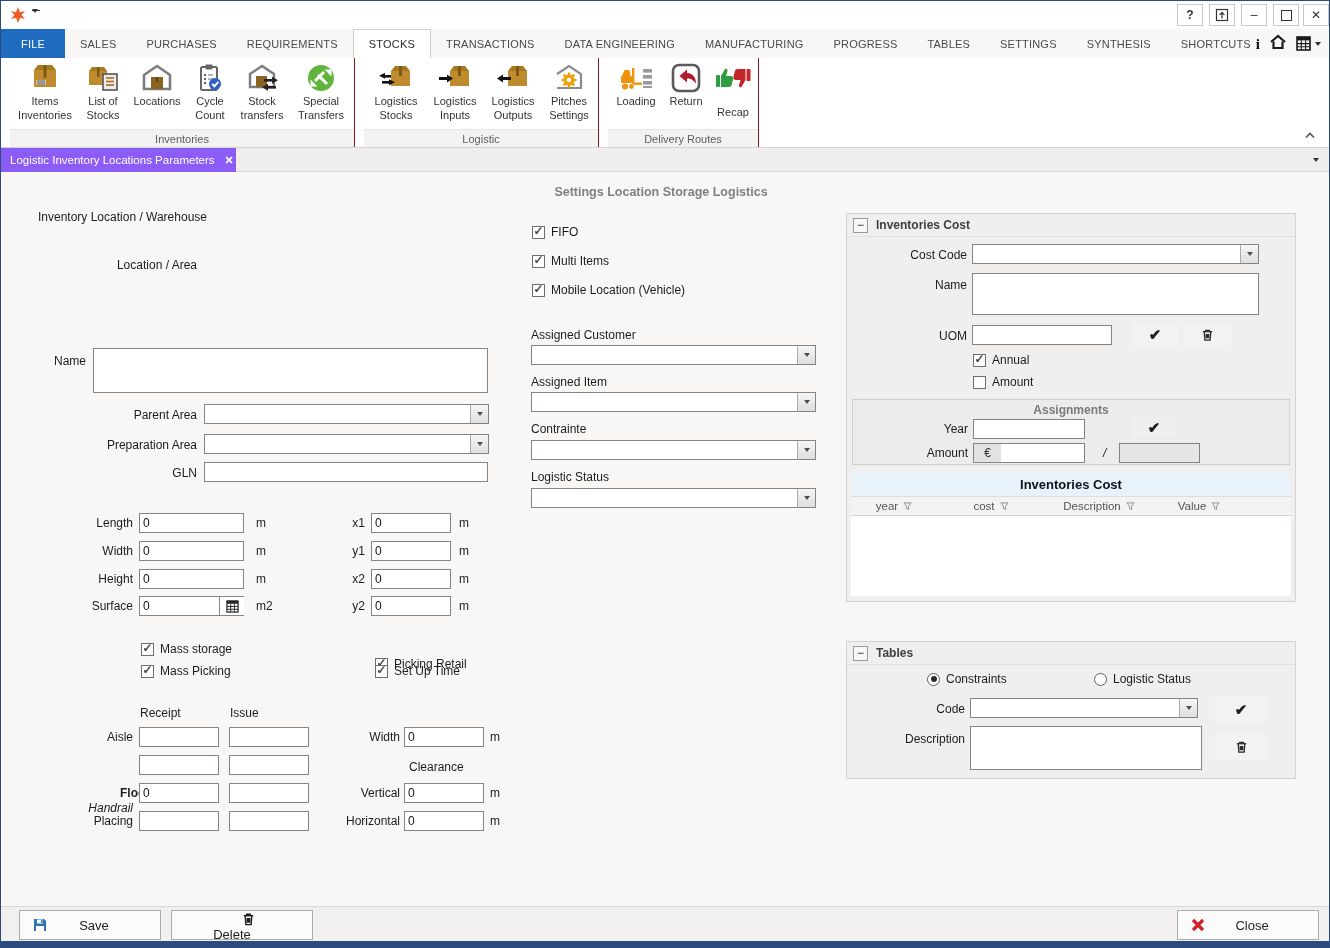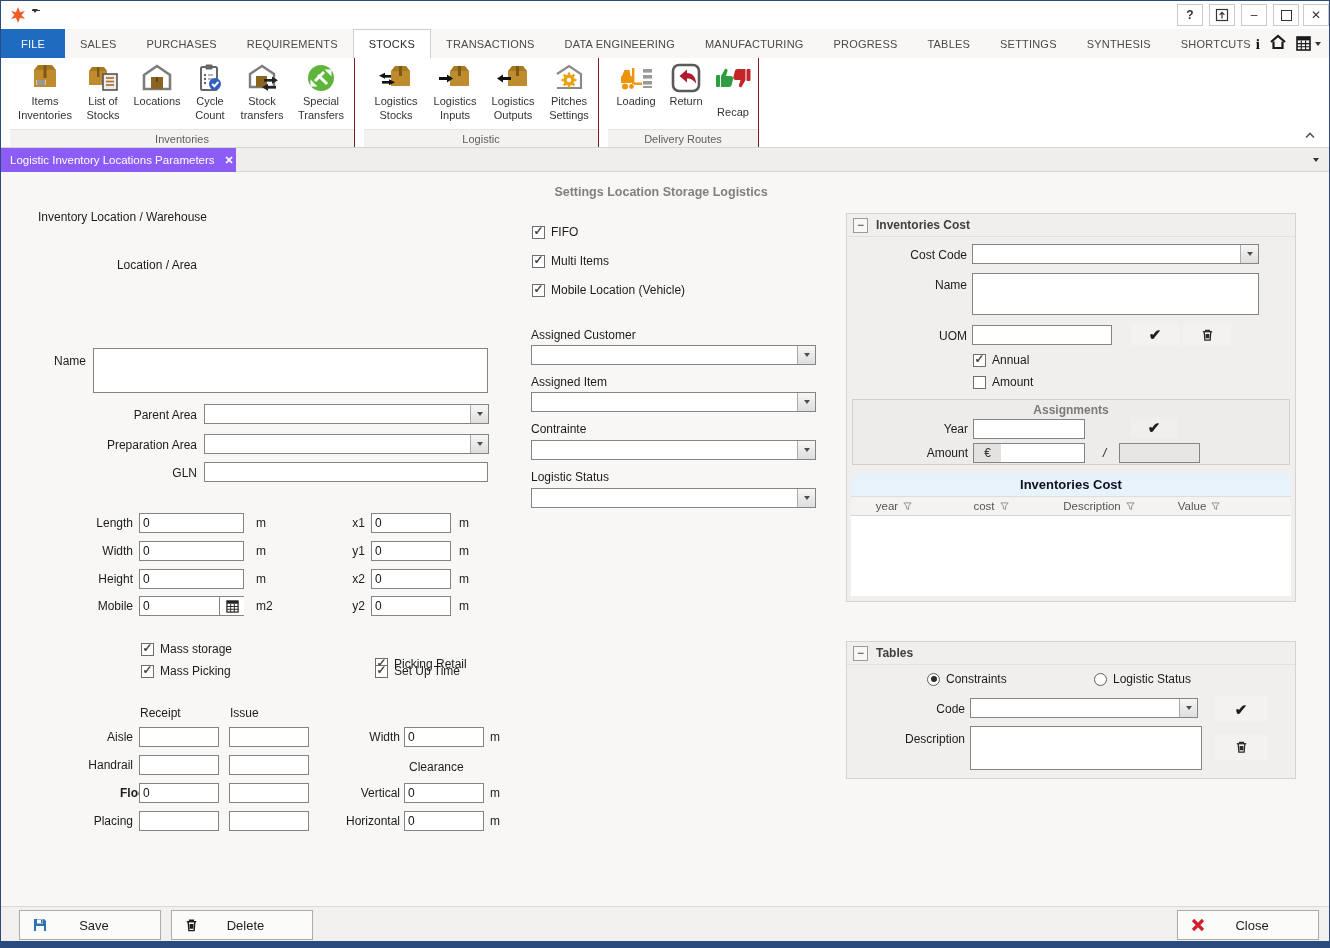--- a/index.html
+++ b/index.html
@@ -365,21 +365,21 @@
   <span class="unit" style="left:255px;top:515px;">m</span>
 
   <div class="lbl lblr" style="left:60px;top:543px;width:72px;">Width</div>
   <input class="tb" style="left: 138px; top: 540px; width: 105px;" value="0">
   <span class="unit" style="left:255px;top:543px;">m</span>
 
   <div class="lbl lblr" style="left:60px;top:571px;width:72px;">Height</div>
   <input class="tb" style="left: 138px; top: 568px; width: 105px;" value="0">
   <span class="unit" style="left:255px;top:571px;">m</span>
 
-  <div class="lbl lblr" style="left:60px;top:598px;width:72px;">Mobile</div>
+  <div class="lbl lblr" style="left:60px;top:598px;width:72px;">Surface</div>
   <input class="tb" style="left: 138px; top: 595px; width: 105px;" value="0">
   <span class="abs" style="left:218px;top:596px;width:24px;height:18px;background:#fff;border-left:1px solid #848484;display:flex;align-items:center;justify-content:center;">
     <svg width="13" height="13" viewBox="0 0 14 14">
         <rect x="1" y="1" width="12" height="12" fill="none" stroke="#222" stroke-width="1.3"></rect>
         <rect x="1" y="1" width="12" height="3" fill="#222"></rect>
         <path d="M5 4 V13 M9 4 V13 M1 7 H13 M1 10 H13" stroke="#222" stroke-width="1"></path>
       </svg>
   </span>
   <span class="unit" style="left:255px;top:598px;">m2</span>
 
@@ -416,21 +416,21 @@
       <span>Set Up Time</span>
     </div>
 
   <div class="lbl" style="left:139px;top:705px;">Receipt</div>
   <div class="lbl" style="left:229px;top:705px;">Issue</div>
 
   <div class="lbl lblr" style="left:52px;top:729px;width:80px;">Aisle</div>
   <input class="tb" style="left: 138px; top: 726px; width: 80px;">
   <input class="tb" style="left: 228px; top: 726px; width: 80px;">
 
-  <div class="lbl lblr" style="left:52px;top:757px;width:80px;">Handrail</div>
+  <div class="lbl lblr" style="left:52px;top:800px;width:80px;font-style:italic;">Handrail</div>
   <input class="tb" style="left: 138px; top: 754px; width: 80px;">
   <input class="tb" style="left: 228px; top: 754px; width: 80px;">
 
   <div class="lbl lblr" style="left:69px;top:785px;width:80px;font-weight:bold;">Floor</div>
   <input class="tb" style="left: 138px; top: 782px; width: 80px;" value="0">
   <input class="tb" style="left: 228px; top: 782px; width: 80px;">
 
   <div class="lbl lblr" style="left:52px;top:813px;width:80px;">Placing</div>
   <input class="tb" style="left: 138px; top: 810px; width: 80px;">
   <input class="tb" style="left: 228px; top: 810px; width: 80px;">
@@ -621,21 +621,21 @@
       <svg width="16" height="16" viewBox="0 0 16 16">
           <path d="M2 2 h10 l2 2 v10 H2 z" fill="#2e74b5"></path>
           <rect x="5" y="2.5" width="6" height="4" fill="#fff"></rect>
           <rect x="9" y="3" width="1.6" height="3" fill="#2e74b5"></rect>
           <rect x="4" y="9" width="8" height="5" fill="#fff"></rect>
         </svg>
     </span>
     <span class="blab">Save</span>
   </div>
 
-  <div class="footerbtn" style="left:170px;top:909px;width:142px;">
+  <div class="footerbtn" style="left:170px;top:909px;width:142px;flex-direction:column;">
     <span style="margin-left:12px;display:flex;">
       <svg width="15" height="16" viewBox="0 0 16 16">
           <g fill="none" stroke="#1d1d1d" stroke-width="1.5">
             <path d="M3 4.5 h10"></path>
             <path d="M6 4.5 V3 h4 v1.5"></path>
             <path d="M4.5 4.5 l.7 9.5 h5.6 l.7 -9.5"></path>
             <path d="M6.7 7 v5 M8 7 v5 M9.3 7 v5"></path>
           </g>
         </svg>
     </span>

